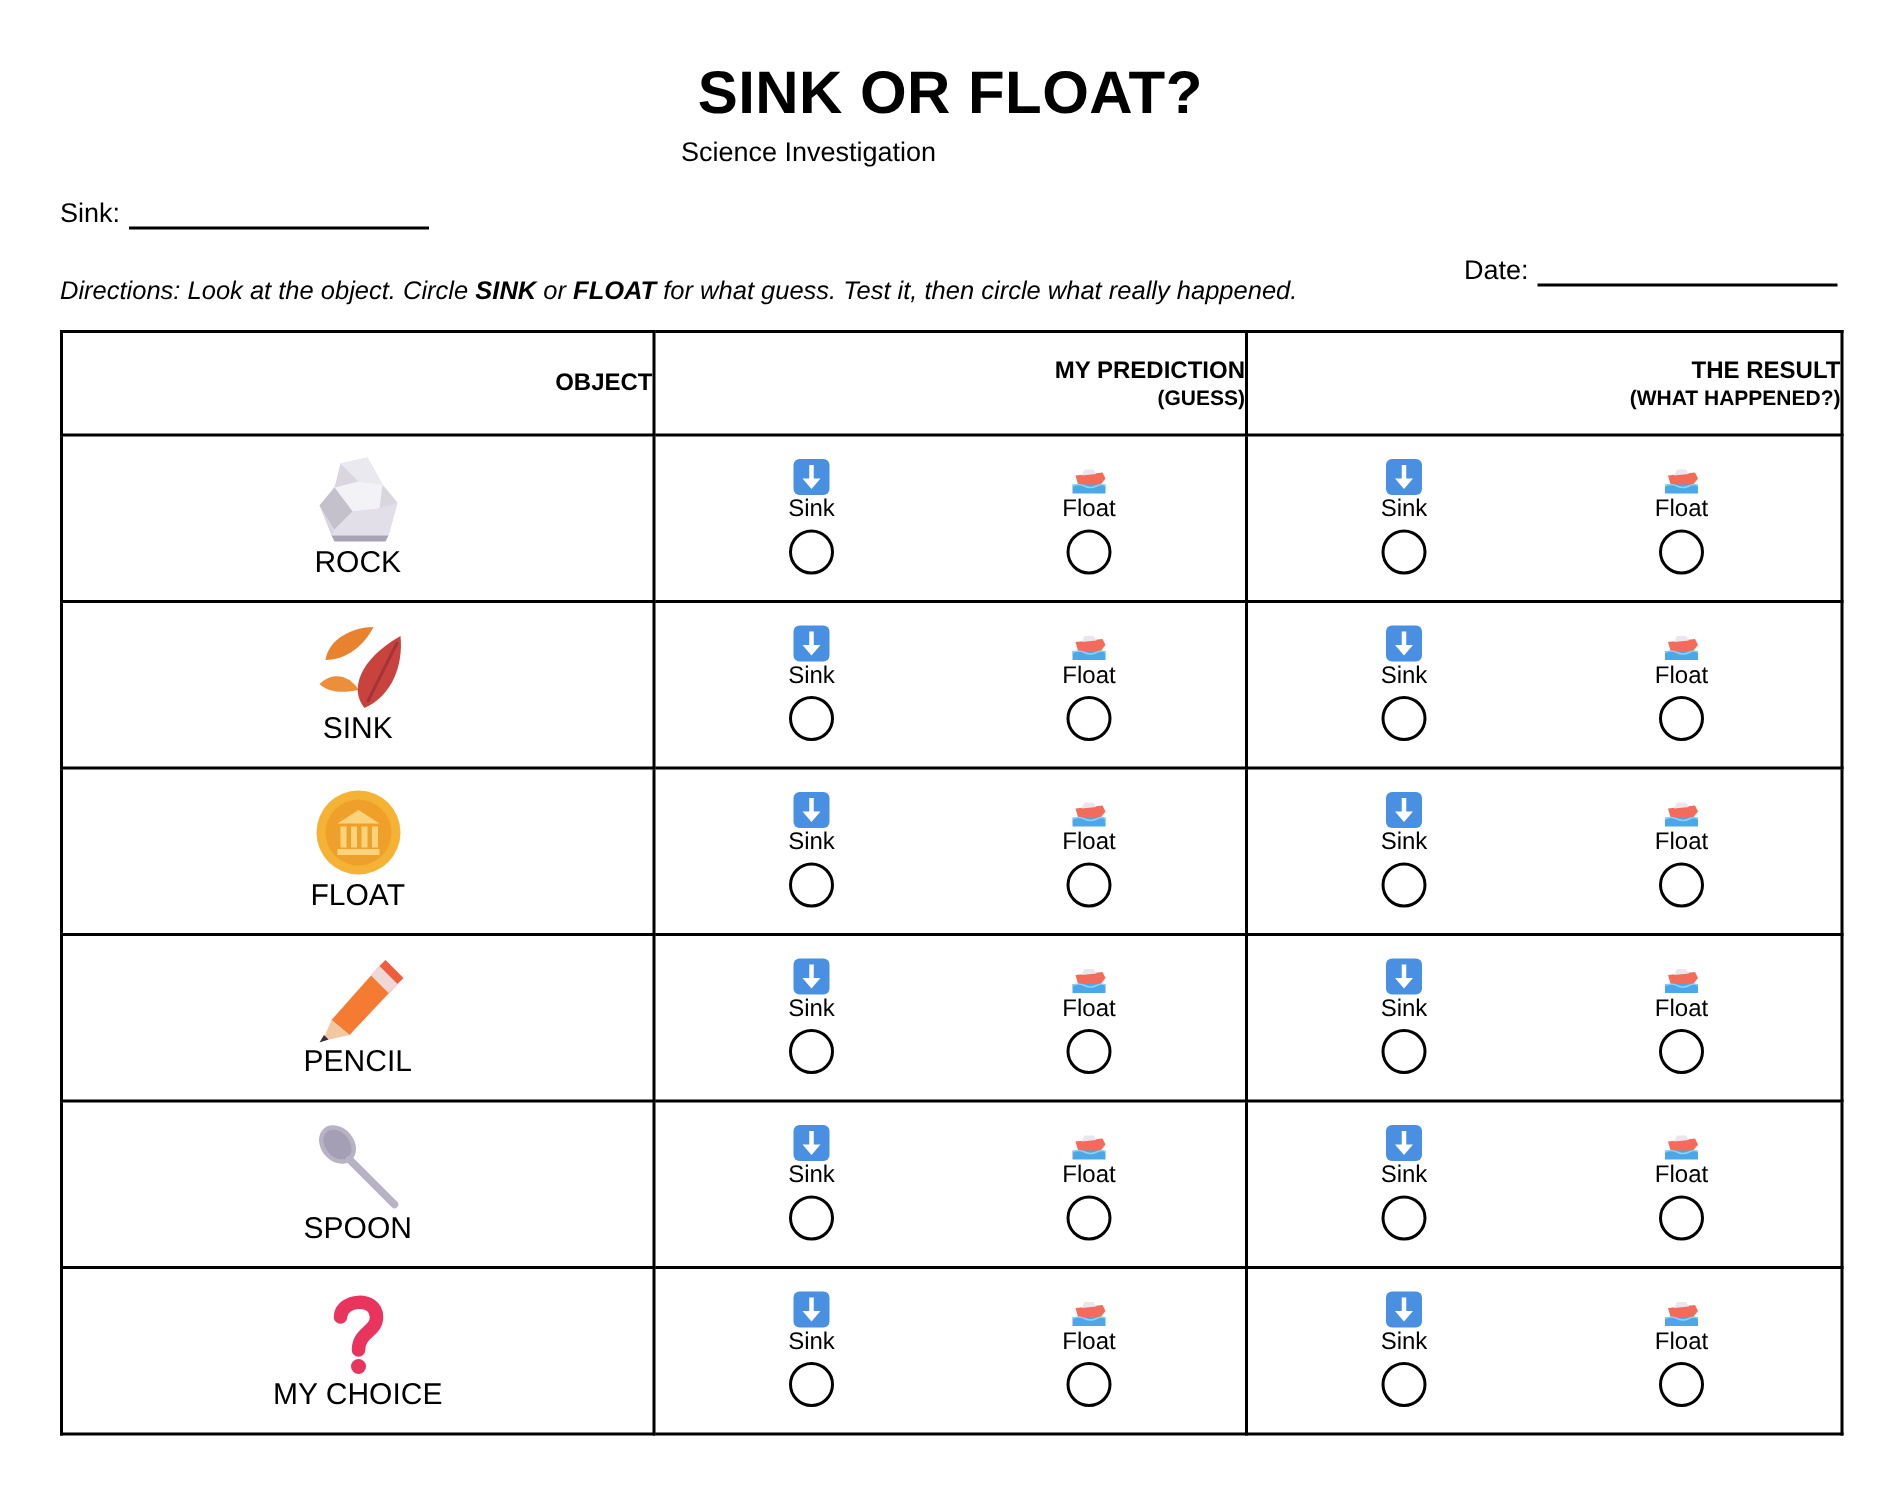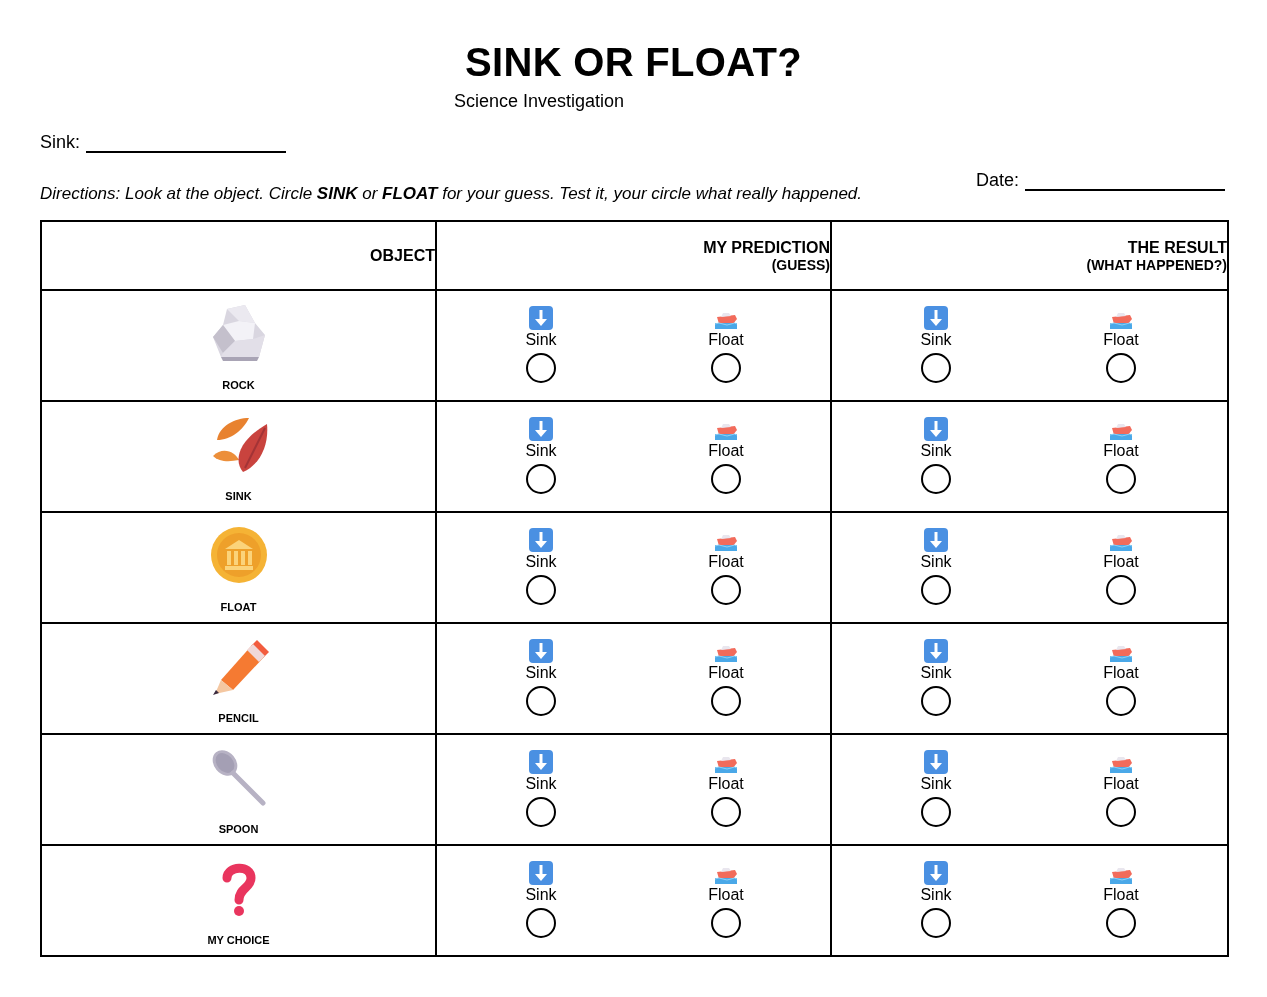--- a/index.html
+++ b/index.html
@@ -14,21 +14,21 @@
   .date-field .line { width: 200px; }
   .directions { position: absolute; left: 40px; top: 183px; font-size: 17px; font-style: italic; line-height: 22px; white-space: nowrap; }
   .directions b { font-weight: bold; }
   table.grid { position: absolute; left: 40px; top: 220px; width: 1187px; border-collapse: collapse; table-layout: fixed; }
   table.grid td, table.grid th { border: 2px solid #000; padding: 0; }
   table.grid th { height: 67px; text-align: right; vertical-align: middle; font-size: 16px; font-weight: bold; line-height: 19px; }
   table.grid th .sub { font-size: 14px; font-weight: bold; display: block; line-height: 17px; }
   table.grid td { height: 109px; vertical-align: top; }
   .obj-cell { text-align: center; position: relative; }
   .obj-icon { width: 60px; height: 60px; margin: 12px auto 0; display: block; }
-  .obj-label { font-size: 11px; font-weight: bold; margin-top: 12px; display: block; line-height: 20px; }
+  .obj-label { font-size: 20px; font-weight: normal; margin-top: 2px; display: block; line-height: 20px; }
   .choice-cell { position: relative; }
   .opt { position: absolute; top: 14px; width: 60px; text-align: center; }
   .opt.left { left: 74px; }
   .opt.right { left: 259px; }
   .opt .icon { width: 26px; height: 26px; margin: 0 auto; display: block; }
   .opt .lbl { font-size: 16px; line-height: 18px; display: block; margin-top: 0px; }
   .opt .circle { width: 30px; height: 30px; border: 2px solid #000; border-radius: 50%; margin: 4px auto 0; box-sizing: border-box; cursor: pointer; }
 </style>
 </head>
 <body>
@@ -38,21 +38,21 @@
 
 <div class="field name-field">
   <span>Sink:</span>
   <span class="line"></span>
 </div>
 <div class="field date-field">
   <span>Date:</span>
   <span class="line"></span>
 </div>
 
-<div class="directions"><span>Directions: Look at the object. Circle </span><b>SINK</b><span> or </span><b>FLOAT</b><span> for your guess. Test it, your circle what really happened.</span></div>
+<div class="directions"><span>Directions: Look at the object. Circle </span><b>SINK</b><span> or </span><b>FLOAT</b><span> for what guess. Test it, then circle what really happened.</span></div>
 
 <table class="grid">
   <colgroup>
       <col style="width:395px">
       <col style="width:395px">
       <col style="width:397px">
     </colgroup>
   <thead>
     <tr>
       <th><span>OBJECT</span></th>

